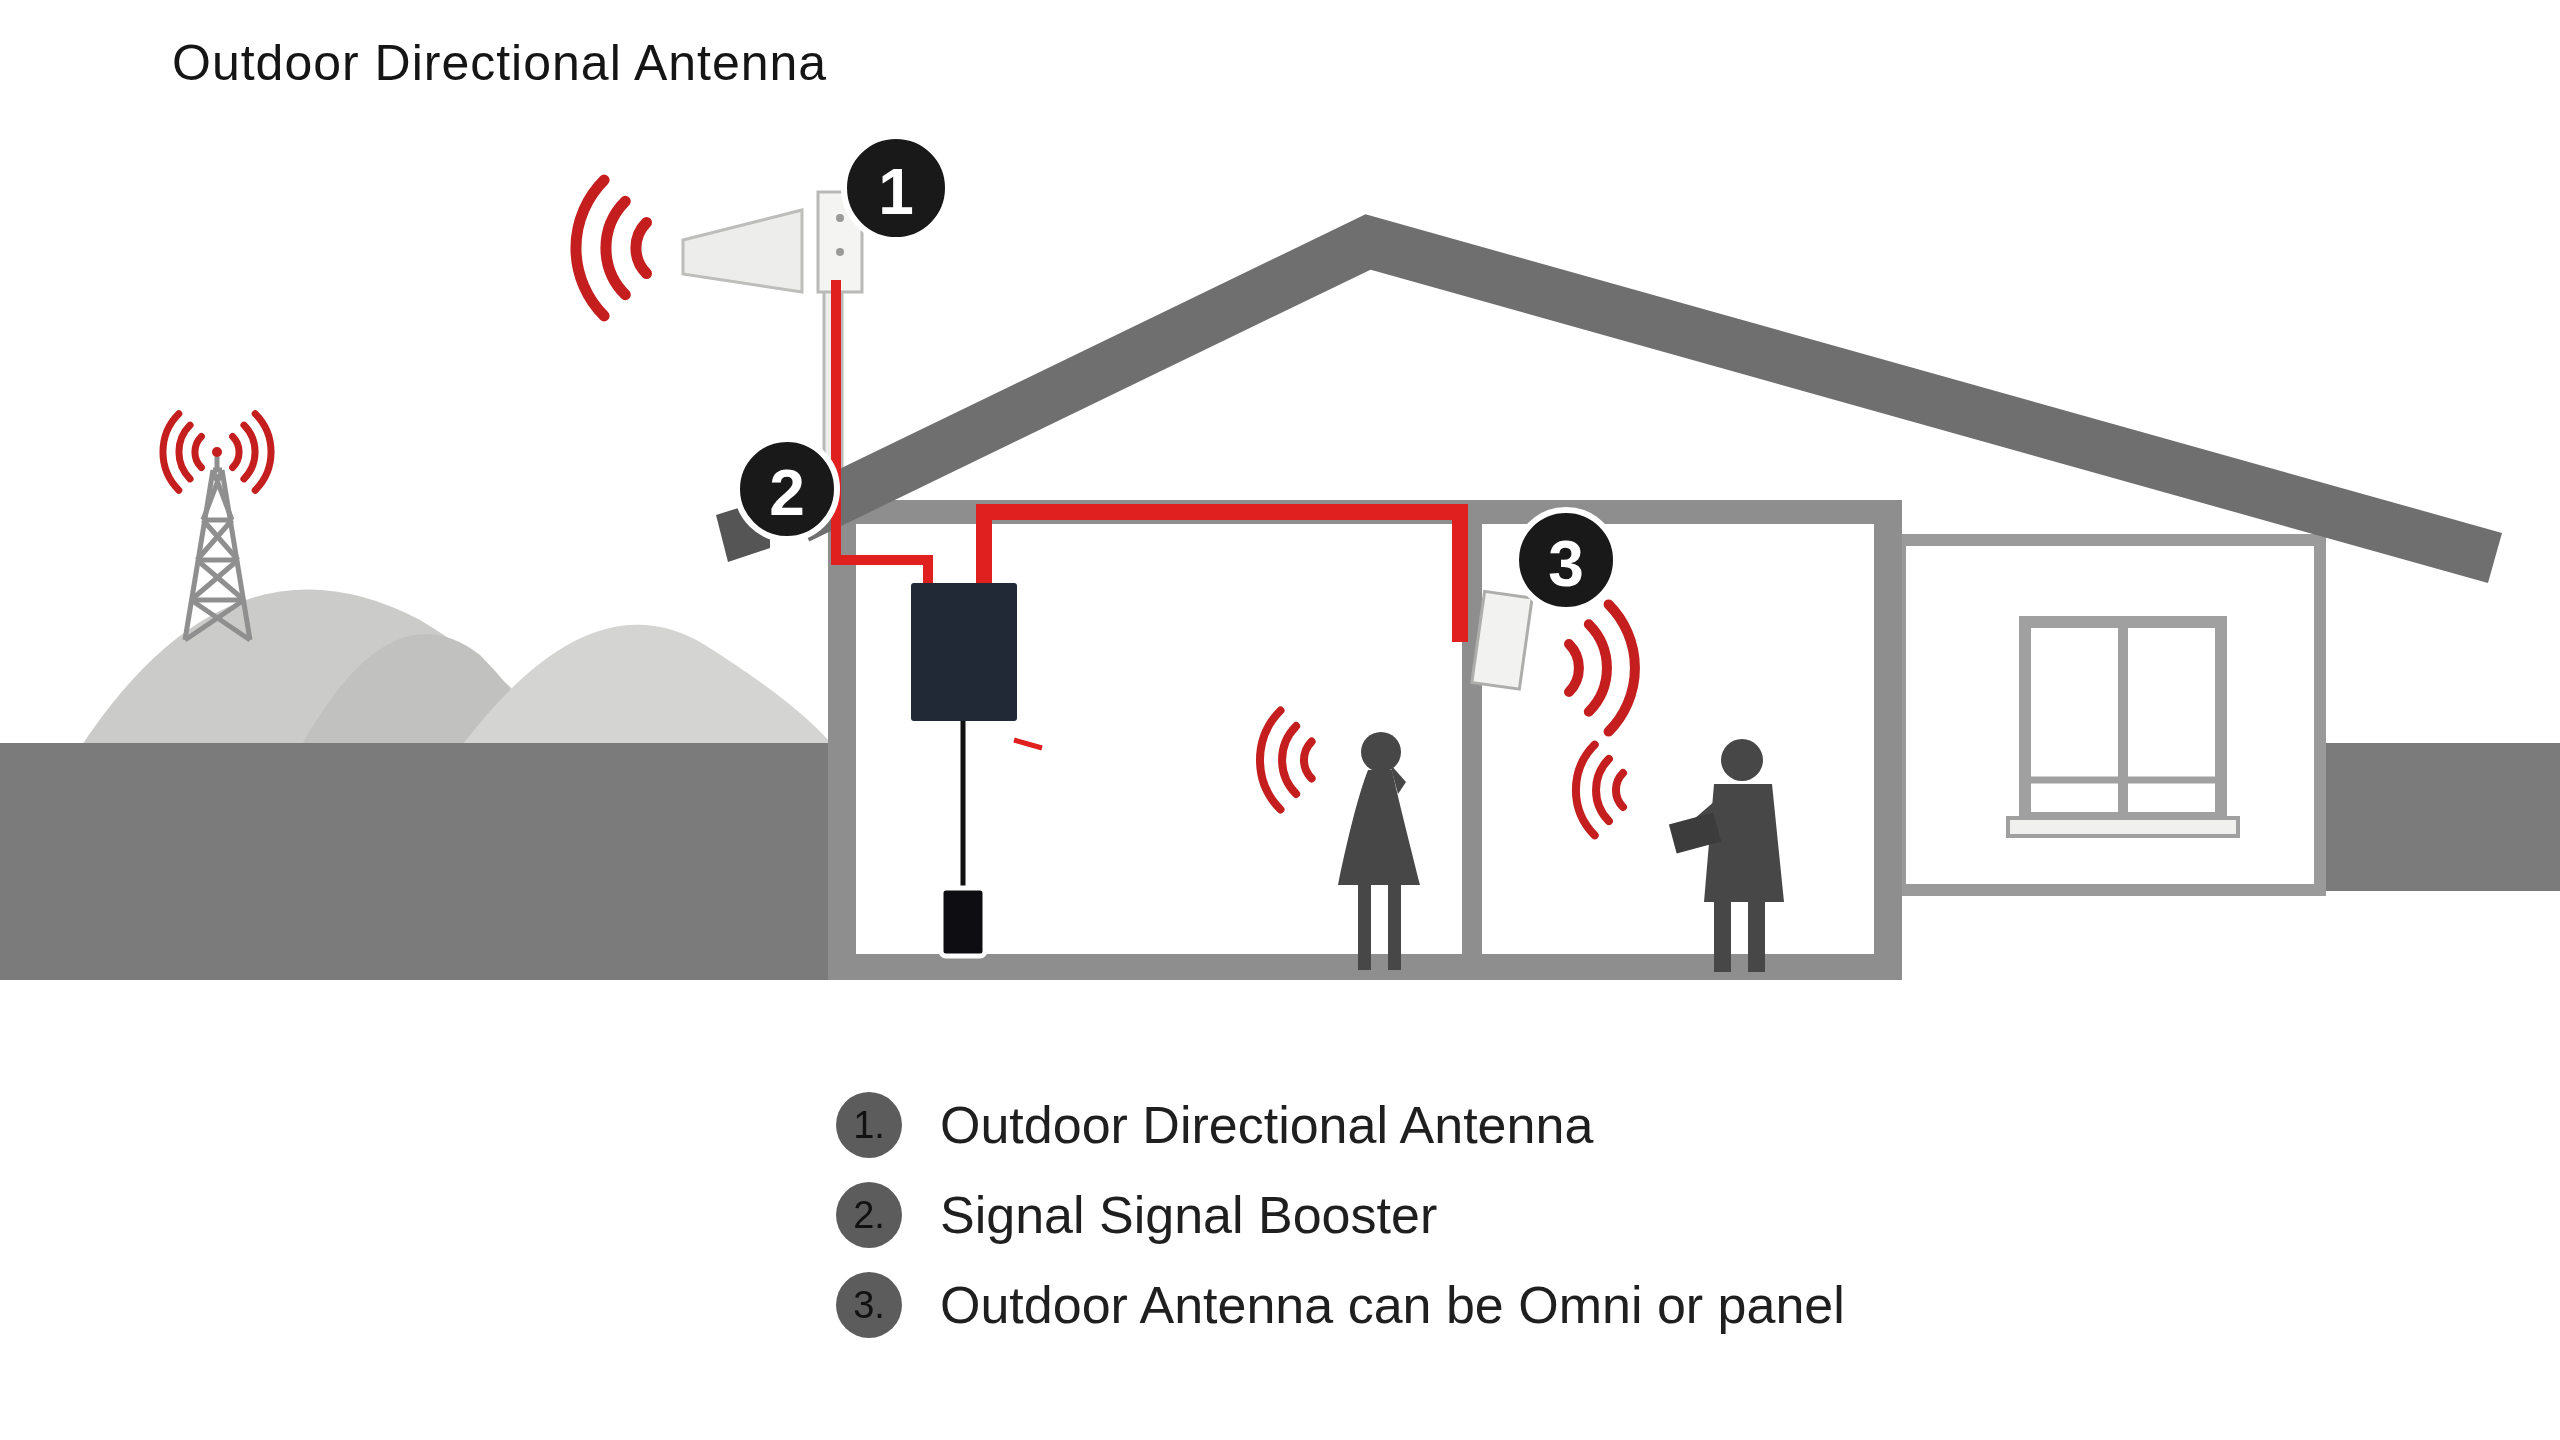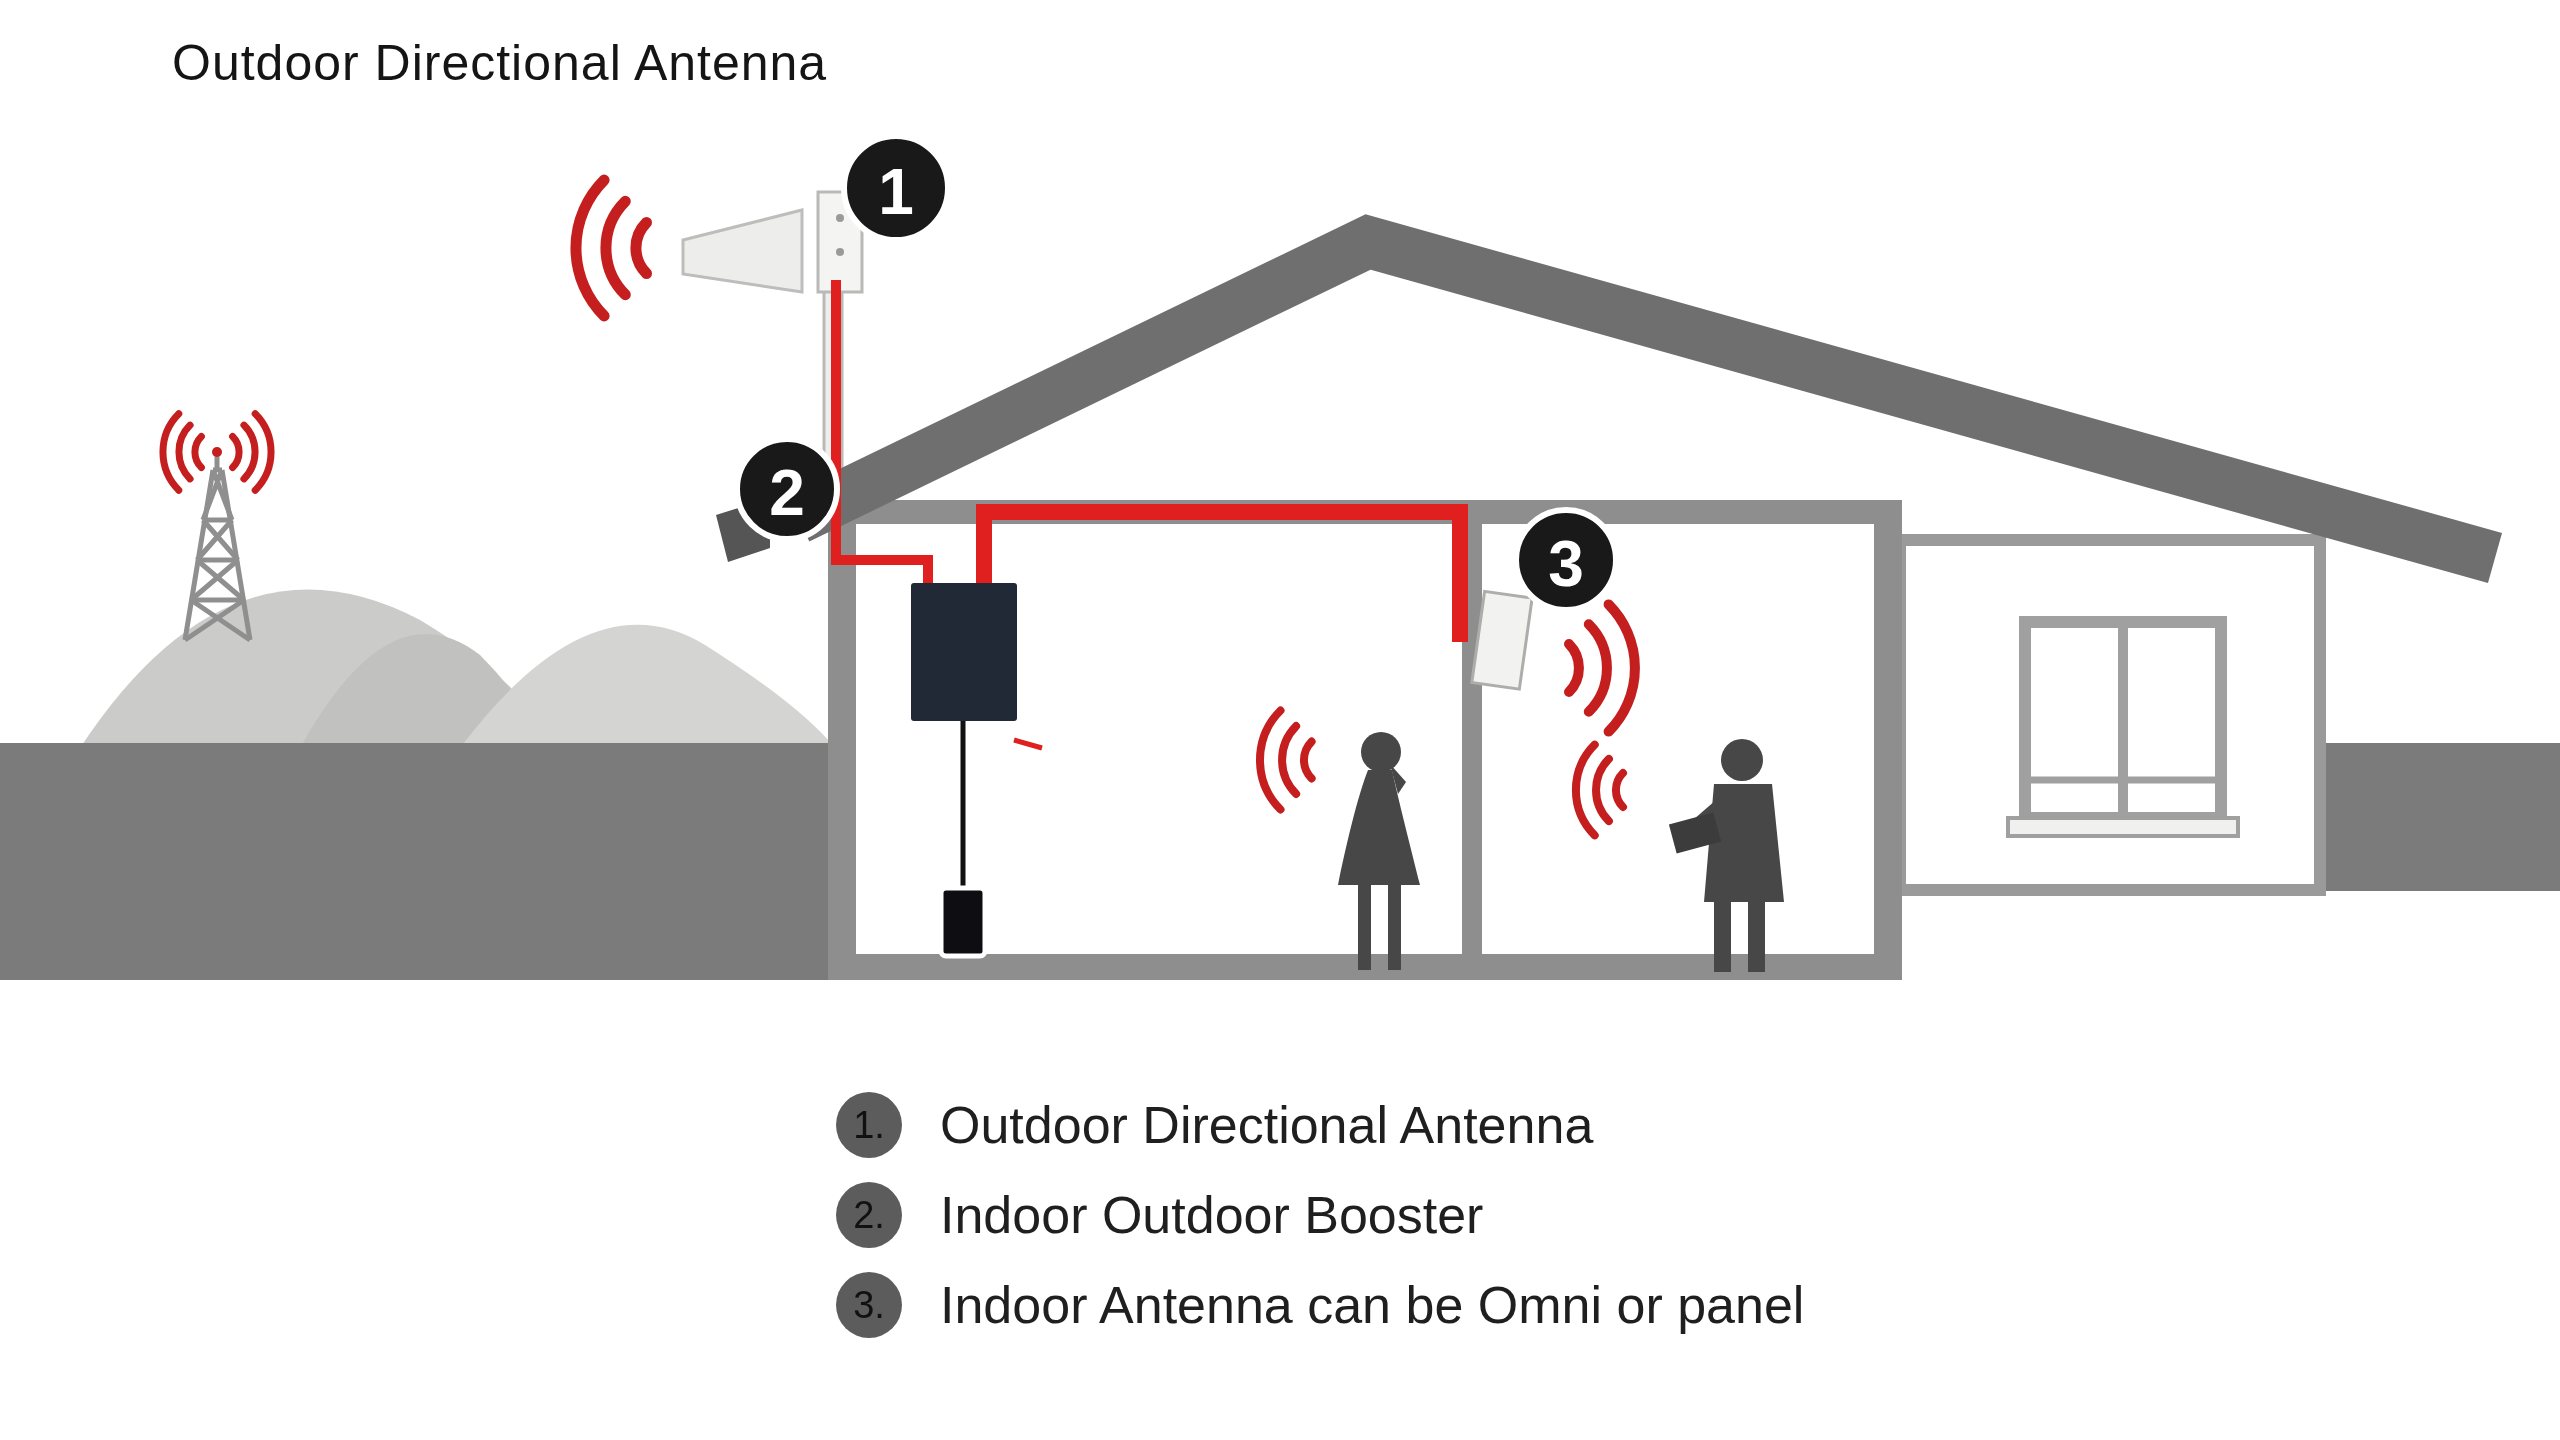--- a/index.html
+++ b/index.html
@@ -196,21 +196,21 @@
 
   <div class="diagram-title">Outdoor Directional Antenna</div>
 
   <div class="legend">
     <div class="legend-row">
       <span class="legend-num">1.</span>
       <span class="legend-label">Outdoor Directional Antenna</span>
     </div>
     <div class="legend-row">
       <span class="legend-num">2.</span>
-      <span class="legend-label">Indoor Outdoor Booster</span>
+      <span class="legend-label">Signal Signal Booster</span>
     </div>
     <div class="legend-row">
       <span class="legend-num">3.</span>
-      <span class="legend-label">Indoor Antenna can be Omni or panel</span>
+      <span class="legend-label">Outdoor Antenna can be Omni or panel</span>
     </div>
   </div>
 
 </div>
 
 </body></html>

